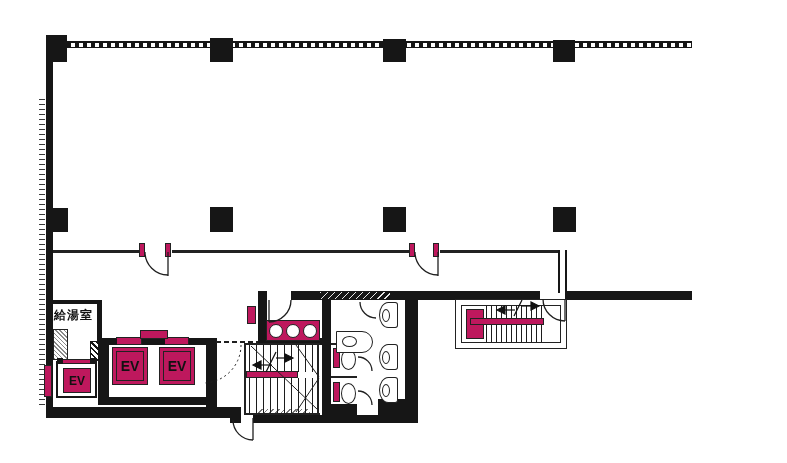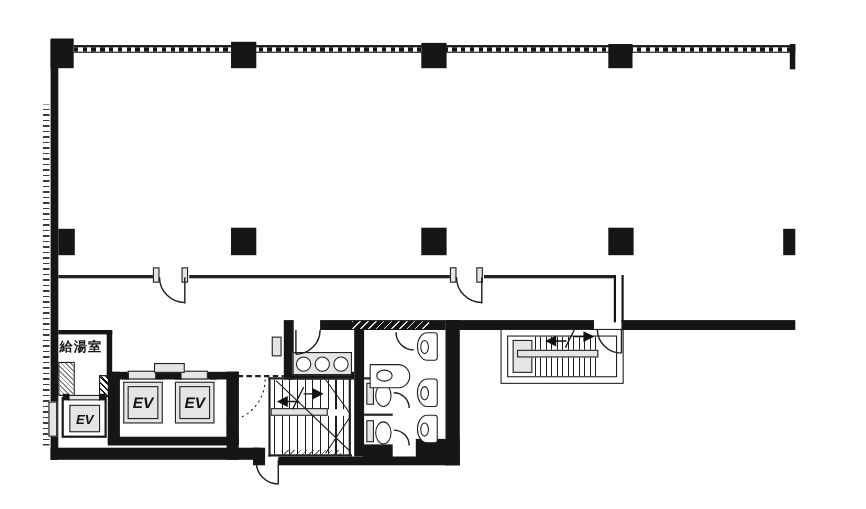--- a/index.html
+++ b/index.html
@@ -1,20 +1,20 @@
 <!DOCTYPE html>
 <html><head>
 <meta charset="utf-8">
 <style>
   html,body{margin:0;padding:0;background:#fff;}
   body{font-family:"Liberation Sans", sans-serif;}
-  .plan{position:relative;width:692px;height:463px;background:#fff;overflow:hidden;padding-left:31px;}
+  .plan{position:relative;width:692px;height:463px;background:#fff;overflow:hidden;}
   .w{position:absolute;background:#161616;}
   .ln{position:absolute;background:#222;}
-  .bx{position:absolute;background:#e5e5e5;border:1px solid #222;box-sizing:border-box;font-style:italic;}
+  .bx{position:absolute;background:#be185d;border:1px solid #222;box-sizing:border-box;}
   .abs{position:absolute;box-sizing:border-box;}
   .txt{position:absolute;color:#111;font-weight:700;}
   .crc{position:absolute;border:1.3px solid #222;border-radius:50%;background:#fff;box-sizing:border-box;}
   .treads{position:absolute;background:repeating-linear-gradient(90deg,#1c1c1c 0 1px,transparent 1px 7px);}
   .treads-fine{position:absolute;background:repeating-linear-gradient(90deg,#1c1c1c 0 1px,transparent 1px 5px);}
   .hatchband-h{position:absolute;border-top:2px solid #161616;border-bottom:1.5px solid #161616;
     background:repeating-linear-gradient(90deg,#161616 0 4px,#fff 4px 8px);box-sizing:border-box;}
   .hatchband-v{position:absolute;background:repeating-linear-gradient(0deg,#3a3a3a 0 1px,transparent 1px 5px);}
   .stipple{position:absolute;border:1px solid #222;box-sizing:border-box;
     background:repeating-linear-gradient(45deg,#8a8a8a 0 1px,#fff 1px 3px);}

